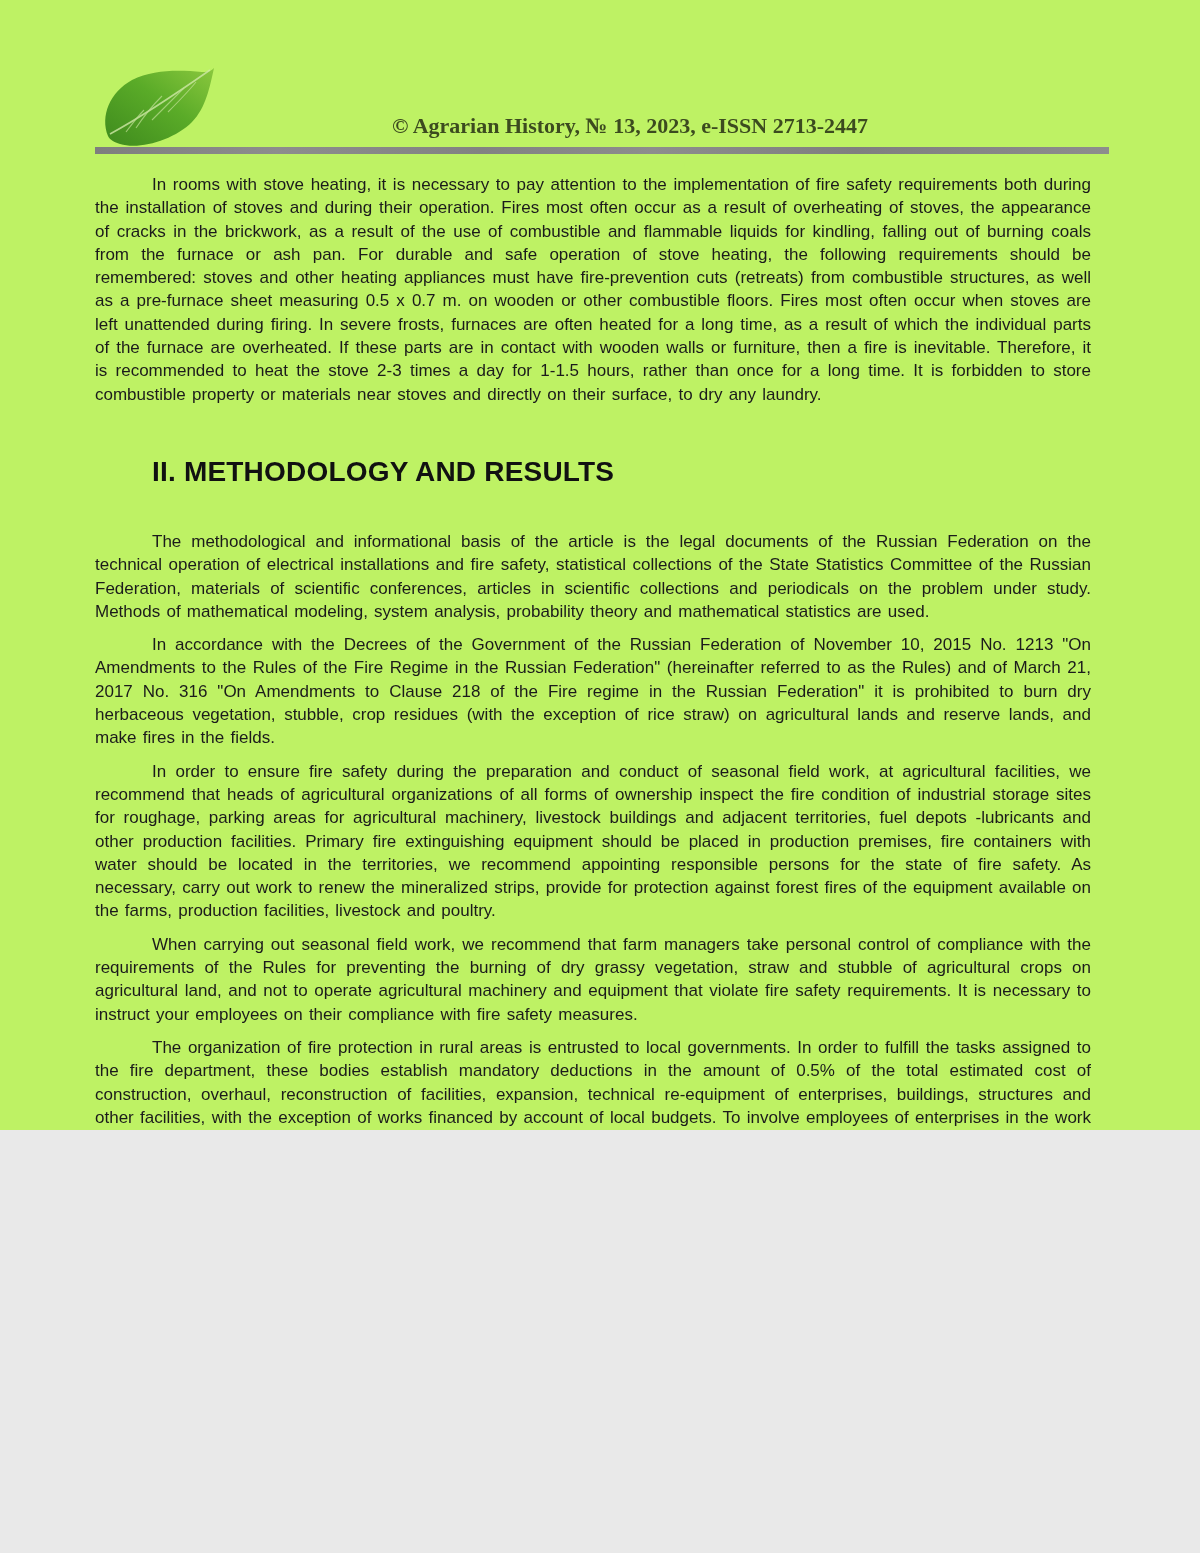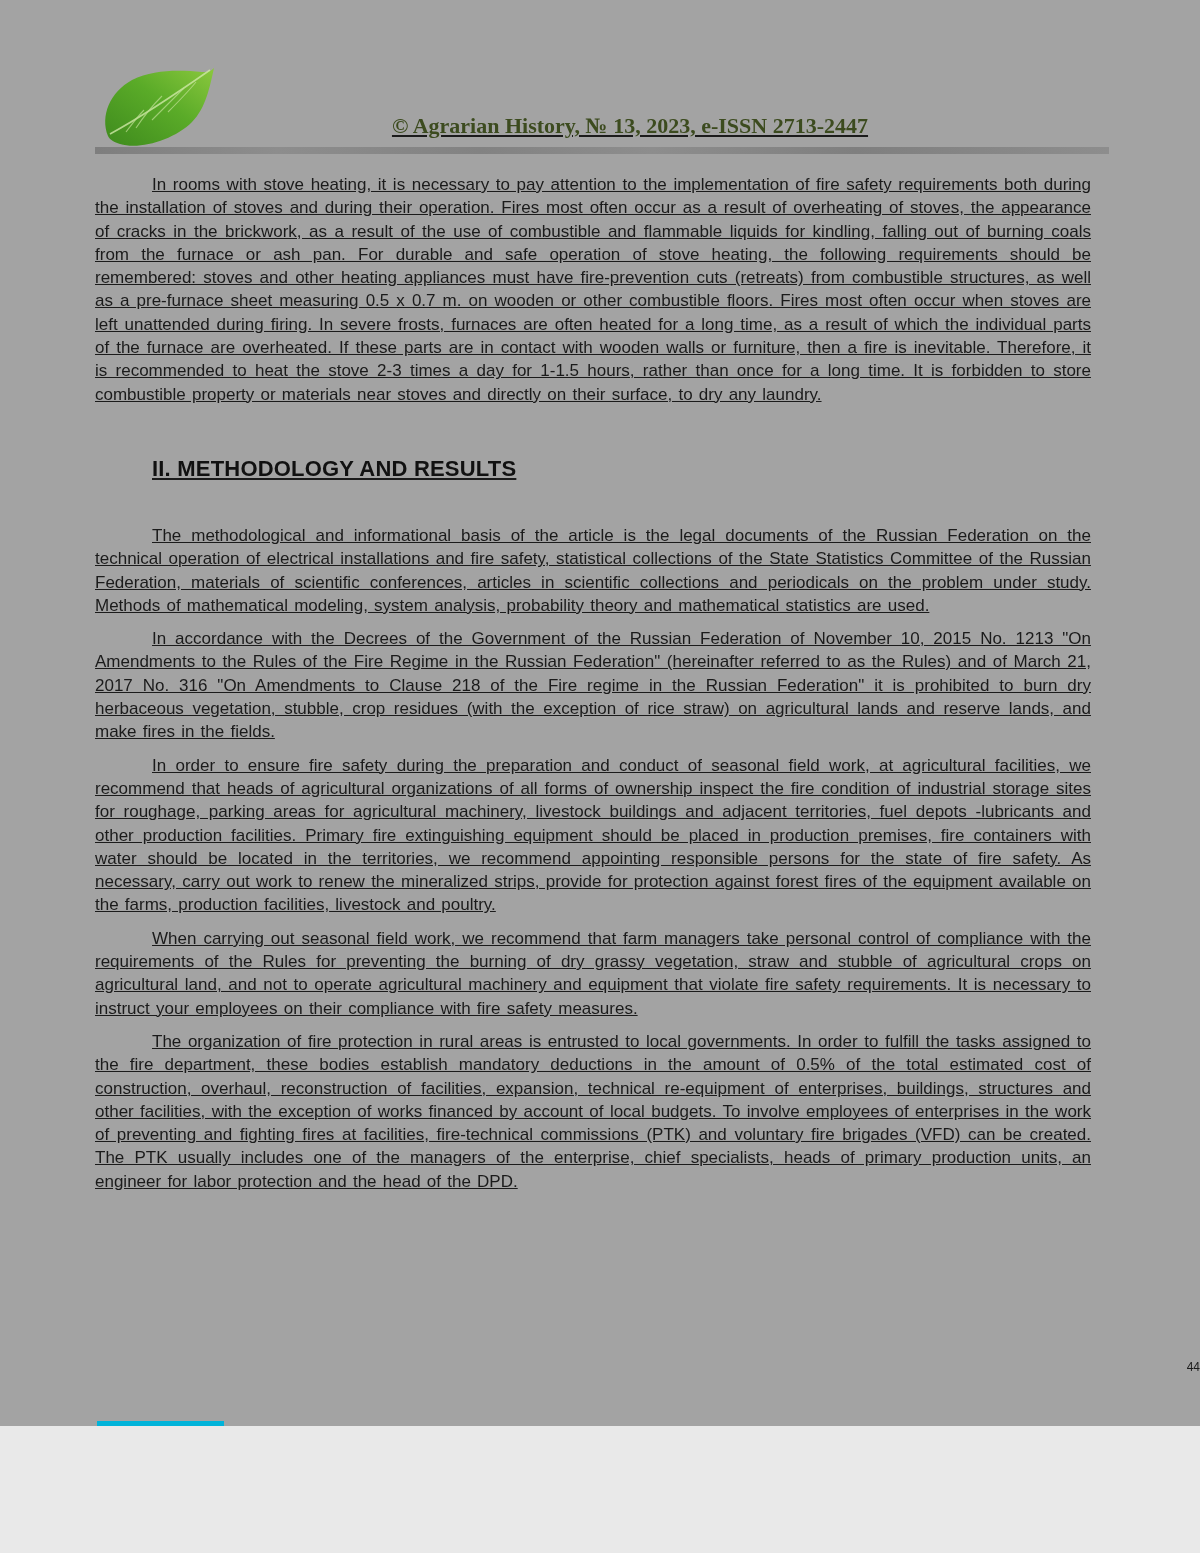--- a/index.html
+++ b/index.html
@@ -1,26 +1,25 @@
 <!DOCTYPE html>
 <html><head>
 <meta charset="utf-8">
 <style>
   * { margin: 0; padding: 0; box-sizing: border-box; }
   html, body { background: #e9e9e9; }
   .page {
     position: relative;
     width: 1200px;
-    height: 1426px;
+    height: 1130px;
     margin: 0 auto;
-    background: #a3a3a3;
+    background: #bef264;
     font-family: "Liberation Sans", sans-serif;
     color: #1b1b1b;
     overflow: hidden;
-    text-decoration: underline;
   }
   
   .header { position: relative; padding-top: 110px; }
   .logo {
     position: absolute;
     left: 98px; top: 64px;
     width: 118px; height: 88px;
   }
   .journal-title {
     text-align: center;
@@ -44,21 +43,21 @@
   .content p {
     font-size: 17px;
     line-height: 23.3px;
     text-align: justify;
     text-indent: 57px;
     margin-bottom: 10px;
     word-spacing: 1.5px;
   }
   .section-heading {
     margin: 50px 0 42px 57px;
-    font-size: 22px;
+    font-size: 28px;
     font-weight: bold;
     letter-spacing: 0.2px;
     color: #111111;
   }
   
   .page-number {
     position: absolute;
     left: 0; right: 0;
     top: 1360px;
     text-align: right;

